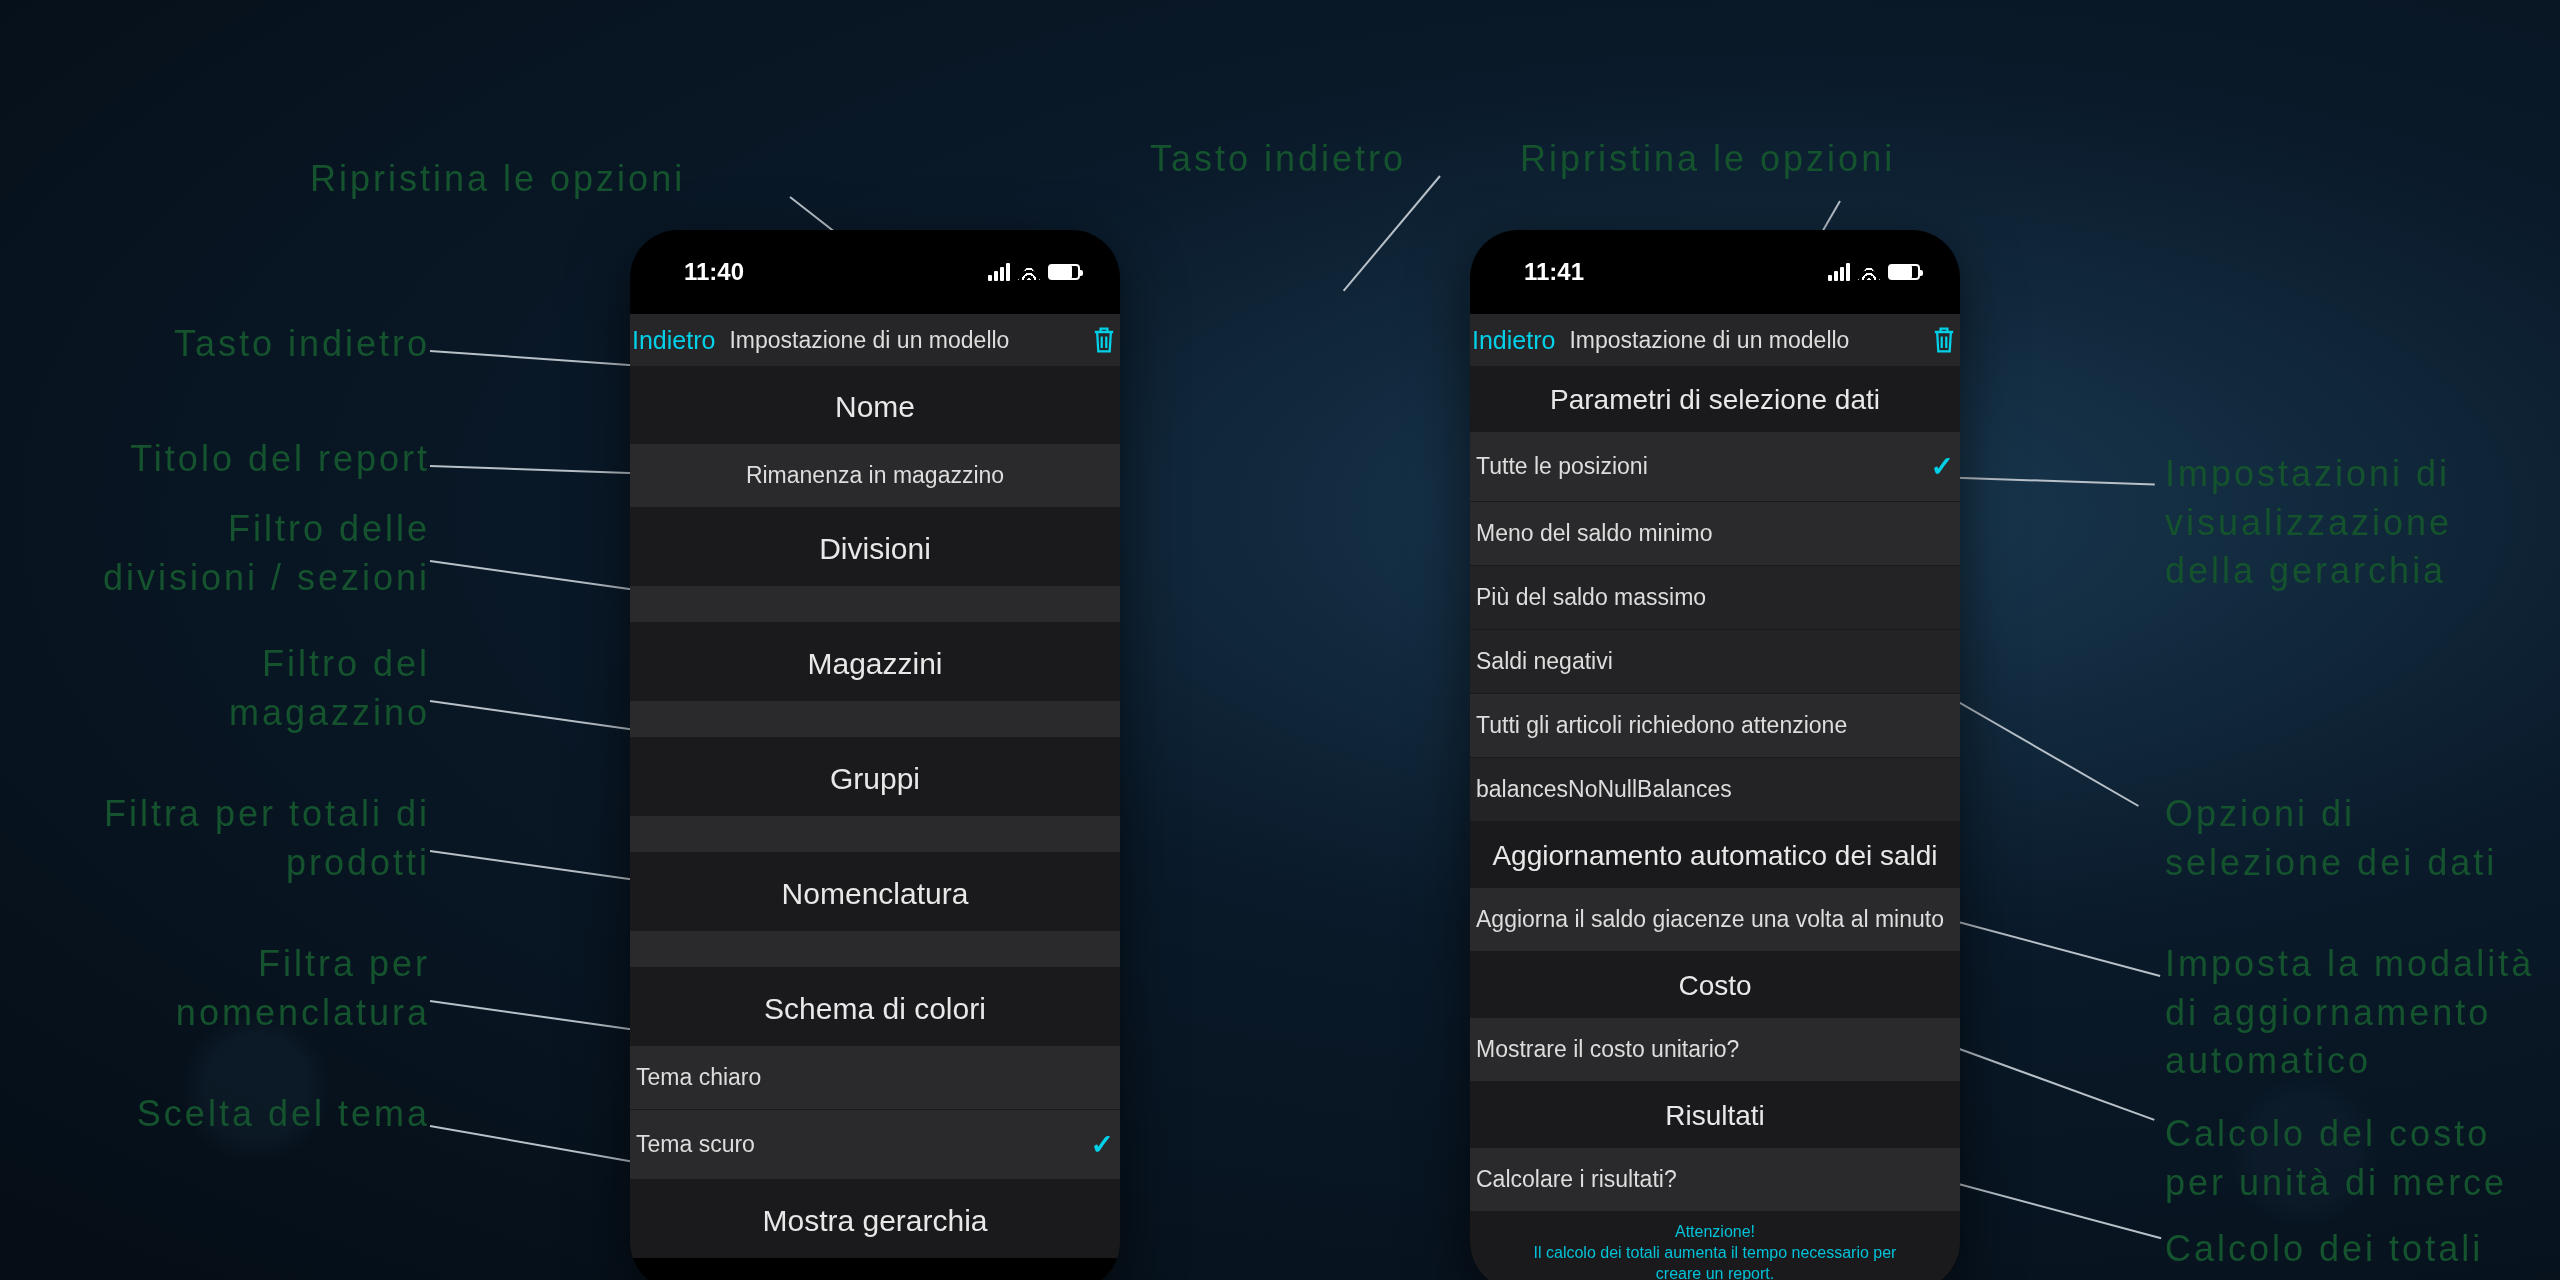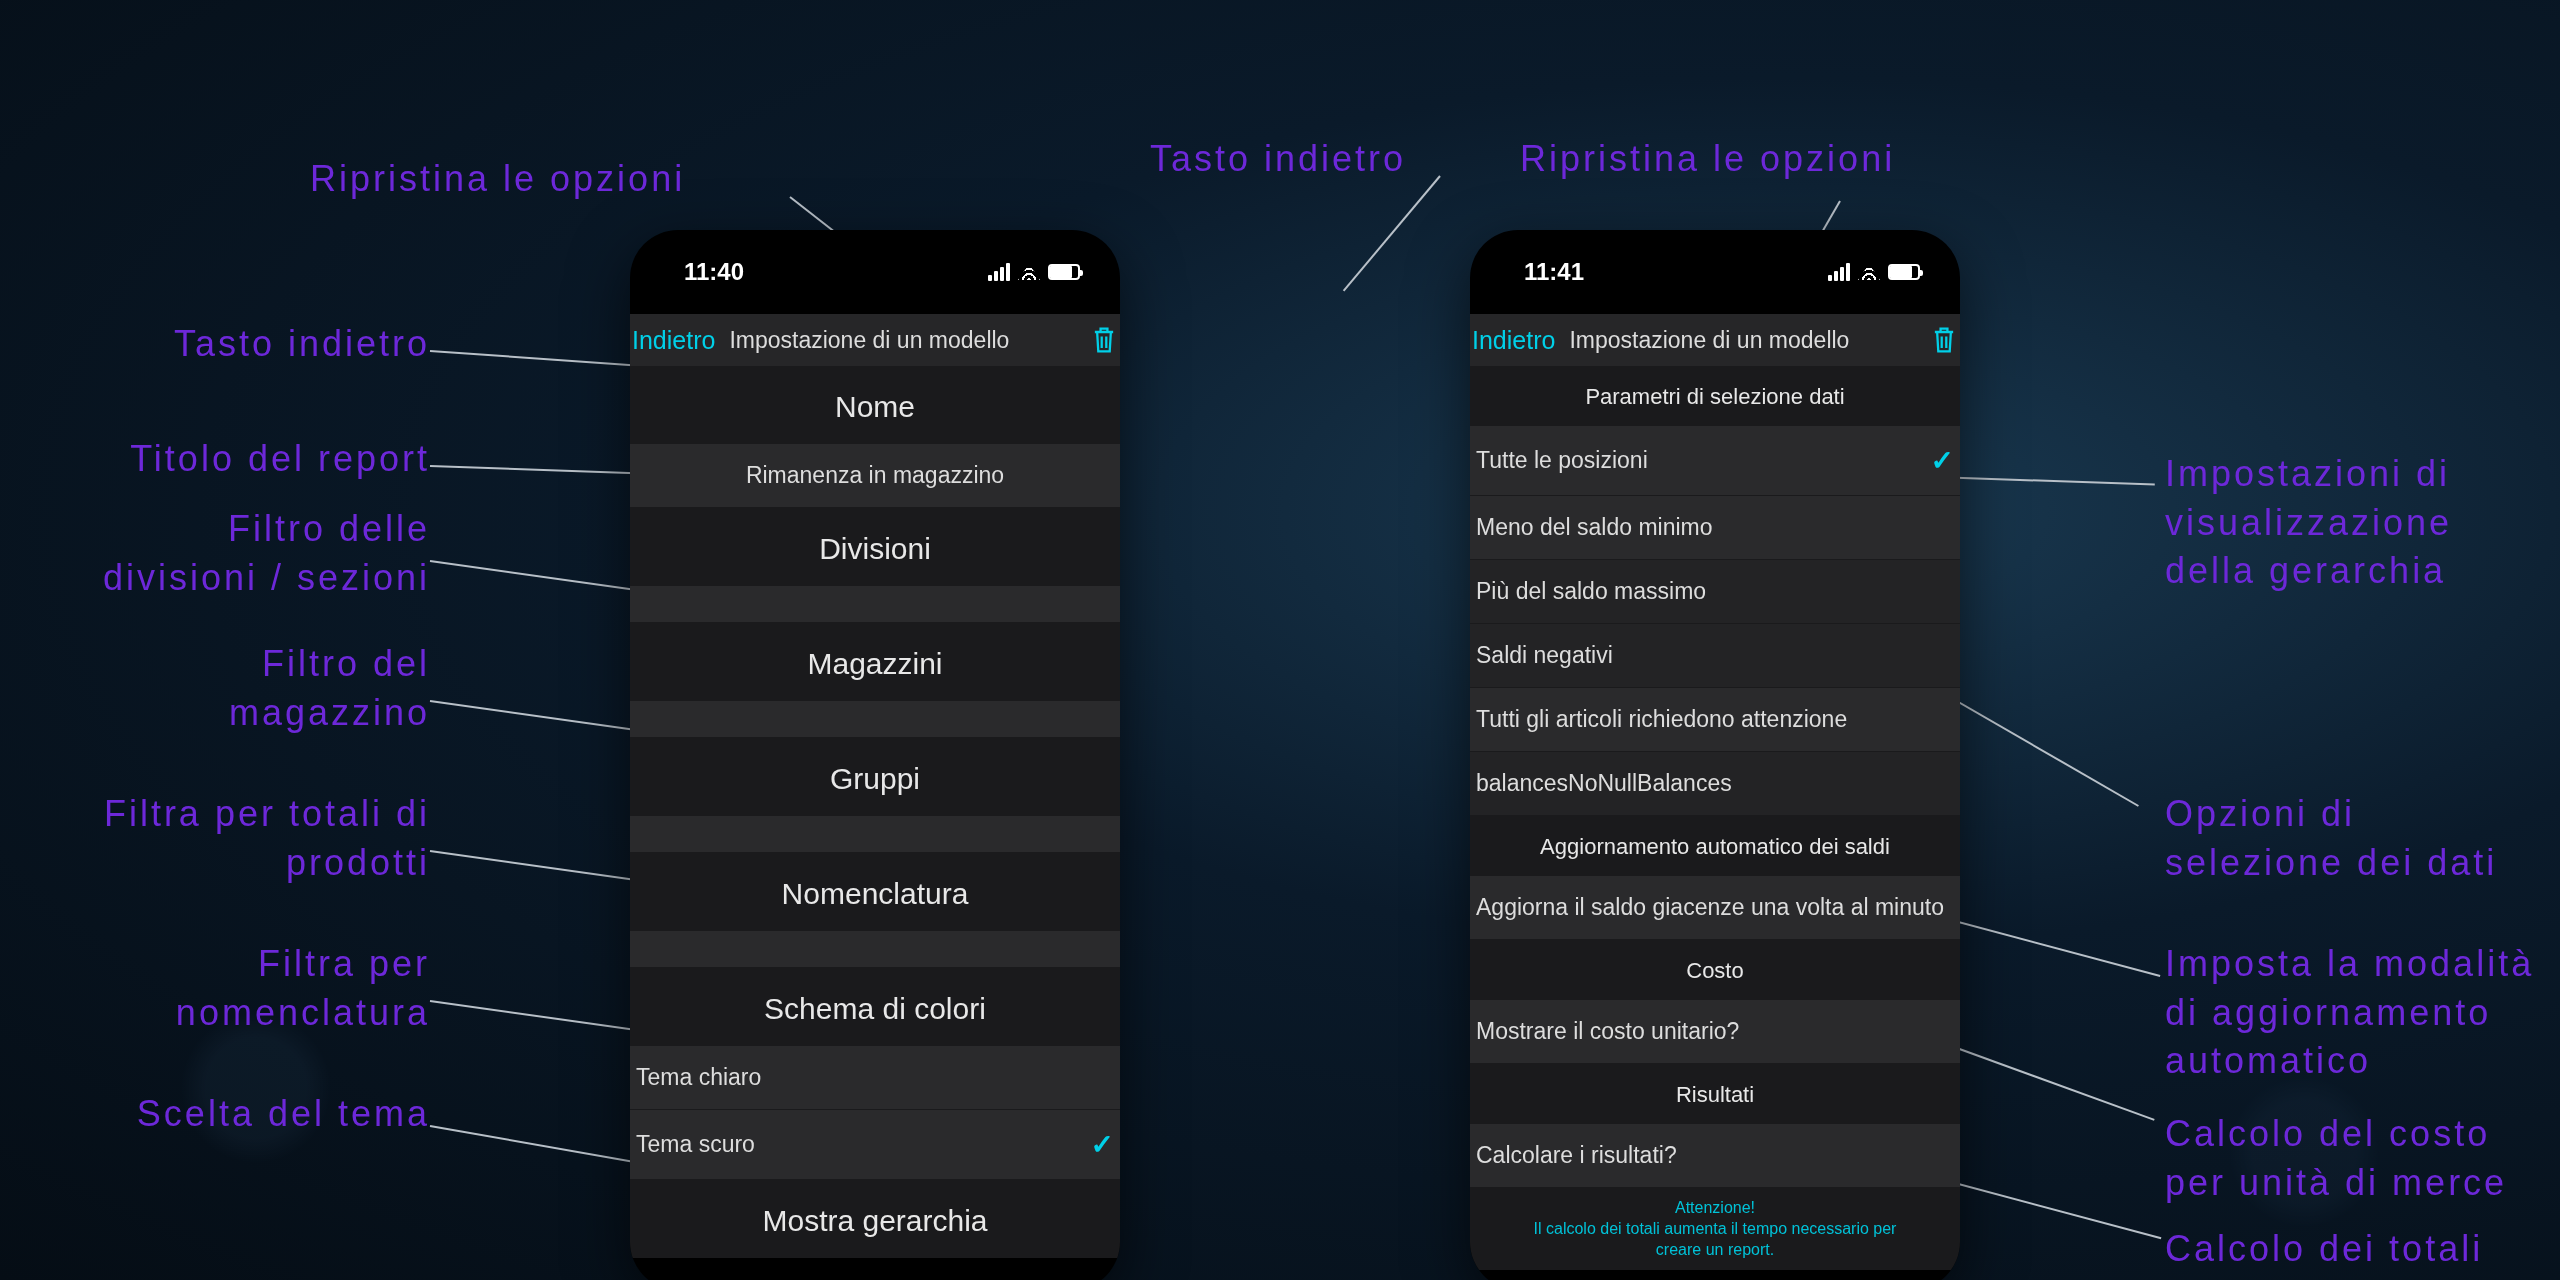--- a/index.html
+++ b/index.html
@@ -84,21 +84,21 @@
   width: 28px; height: 32px;
 }
 .trash-icon svg { width:100%; height:100%; stroke:#00d0e8; fill:none; stroke-width:2;}
 
 
 .section-header {
   text-align:center; color:#e8e8e8; font-size:30px; font-weight:400;
   padding: 24px 10px 20px;
   background: #1a1a1c;
 }
-.section-header.small { font-size:22px; padding:18px 3px 16px; }
+.section-header.small { font-size:28px; padding:18px 3px 16px; }
 .row {
   background:#2a2a2c;
   color:#ddd;
   font-size:23px;
   padding: 18px 6px;
   border-bottom: 1px solid #1a1a1c;
   display:flex; align-items:center;
 }
 .row.centered { justify-content:center; }
 .row.dim { background:#232325; }
@@ -108,21 +108,21 @@
 .warning {
   text-align:center; color:#00c2d8; font-size:16px;
   padding: 10px 40px; line-height:1.3;
   background:#1a1a1c;
 }
 .warning .t { display:block; }
 
 
 .callout {
   position:absolute;
-  color:#6d28d9;
+  color:#14532d;
   font-size:36px;
   font-weight:300;
   letter-spacing:3px;
   text-align:right;
   line-height:1.35;
   white-space:nowrap;
 }
 .callout.left { text-align:right; }
 .callout.right-side { text-align:left; }
 .callout.top { text-align:left; }

